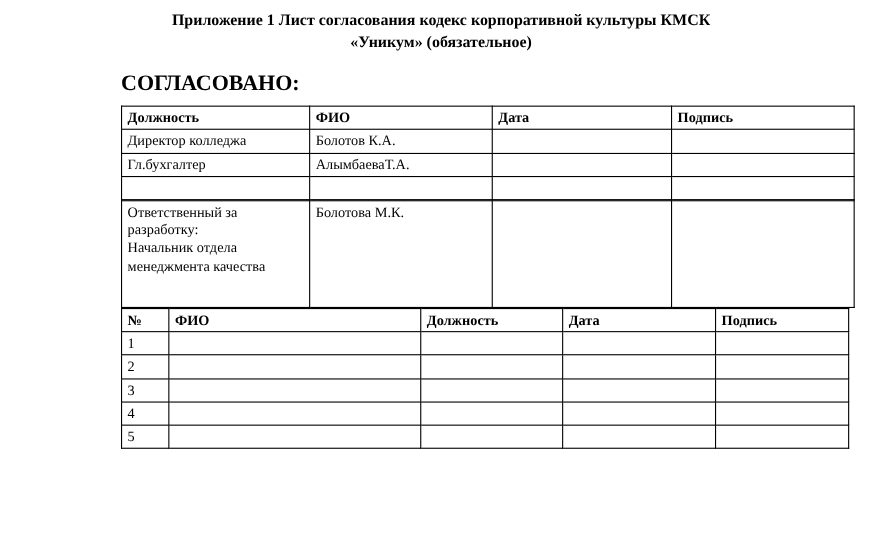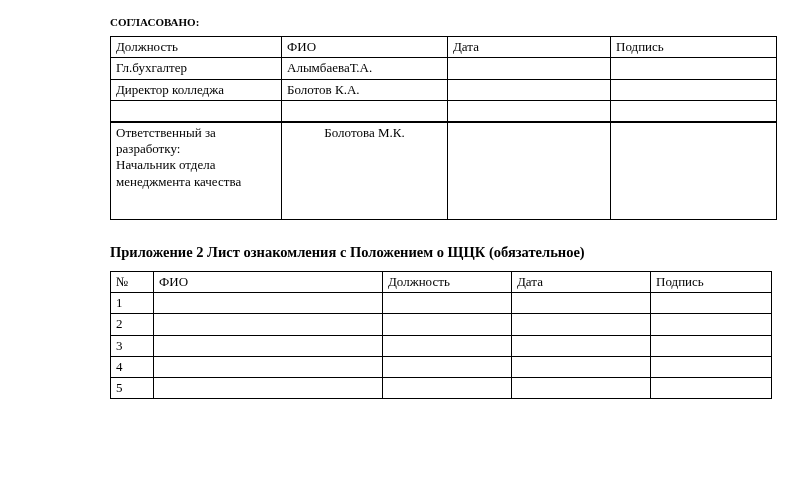--- a/index.html
+++ b/index.html
@@ -26,52 +26,52 @@
     font-weight: bold;
     font-size: 14.5px;
     line-height: 1.35;
     margin: 10px 60px 0 60px;
   }
   .doc-title .line2 {
     display: block;
   }
   .section-heading {
     font-weight: bold;
-    font-size: 11px;
+    font-size: 20px;
     margin: 16px 0 8px 110px;
   }
   table.doc-table {
     border-collapse: collapse;
     margin-left: 110px;
     table-layout: fixed;
   }
   table.doc-table td, table.doc-table th {
     border: 1px solid #000000;
     padding: 2px 5px;
     font-size: 13px;
     vertical-align: top;
     text-align: left;
     font-weight: normal;
     line-height: 1.25;
   }
   table.doc-table th {
-    font-weight: normal;
+    font-weight: bold;
   }
   
   #table-soglasovano { width: 622px; }
   #table-soglasovano .c0 { width: 160px; }
   #table-soglasovano .c1 { width: 155px; }
   #table-soglasovano .c2 { width: 152px; }
   #table-soglasovano .c3 { width: 155px; }
   #table-soglasovano td, #table-soglasovano th { height: 16px; }
 
   
   #table-razrabotano { width: 622px; }
   #table-razrabotano .c0 { width: 160px; }
-  #table-razrabotano .c1 { width: 155px; text-align: center; }
+  #table-razrabotano .c1 { width: 155px; }
   #table-razrabotano .c2 { width: 152px; }
   #table-razrabotano .c3 { width: 155px; }
   #table-razrabotano td { height: 92px; }
 
   
   #table-oznakomlenie { width: 622px; }
   #table-oznakomlenie .n { width: 32px; }
   #table-oznakomlenie .c1 { width: 218px; }
   #table-oznakomlenie .c2 { width: 118px; }
   #table-oznakomlenie .c3 { width: 128px; }
@@ -82,42 +82,46 @@
     font-weight: bold;
     font-size: 14.5px;
     margin: 24px 0 10px 110px;
   }
 </style>
 </head>
 <body>
 
 <div class="page">
 
+  <div class="doc-title">
+    <span>Приложение 1 Лист согласования кодекс корпоративной культуры КМСК</span>
+    <span class="line2">«Уникум» (обязательное)</span>
+  </div>
 
   <div class="section-heading">СОГЛАСОВАНО:</div>
 
   <table class="doc-table" id="table-soglasovano">
     <thead>
       <tr>
         <th class="c0">Должность</th>
         <th class="c1">ФИО</th>
         <th class="c2">Дата</th>
         <th class="c3">Подпись</th>
       </tr>
     </thead>
     <tbody>
       <tr>
-        <td class="c0">Гл.бухгалтер</td>
-        <td class="c1">АлымбаеваТ.А.</td>
+        <td class="c0">Директор  колледжа</td>
+        <td class="c1">Болотов К.А.</td>
         <td class="c2"></td>
         <td class="c3"></td>
       </tr>
       <tr>
-        <td class="c0">Директор  колледжа</td>
-        <td class="c1">Болотов К.А.</td>
+        <td class="c0">Гл.бухгалтер</td>
+        <td class="c1">АлымбаеваТ.А.</td>
         <td class="c2"></td>
         <td class="c3"></td>
       </tr>
       <tr>
         <td class="c0"></td>
         <td class="c1"></td>
         <td class="c2"></td>
         <td class="c3"></td>
       </tr>
     </tbody>
@@ -129,21 +133,20 @@
       <tr>
         <td class="c0" style="white-space: pre-line; font-family: Liberation Serif, serif;">Ответственный за разработку:
 Начальник отдела менеджмента качества</td>
         <td class="c1">Болотова М.К.</td>
         <td class="c2"></td>
         <td class="c3"></td>
       </tr>
     </tbody>
   </table>
 
-  <div class="appendix2-heading">Приложение 2 Лист ознакомления с Положением о ЩЦК  (обязательное)</div>
 
   <table class="doc-table" id="table-oznakomlenie">
     <thead>
       <tr>
         <th class="n">№</th>
         <th class="c1">ФИО</th>
         <th class="c2">Должность</th>
         <th class="c3">Дата</th>
         <th class="c4">Подпись</th>
       </tr>

